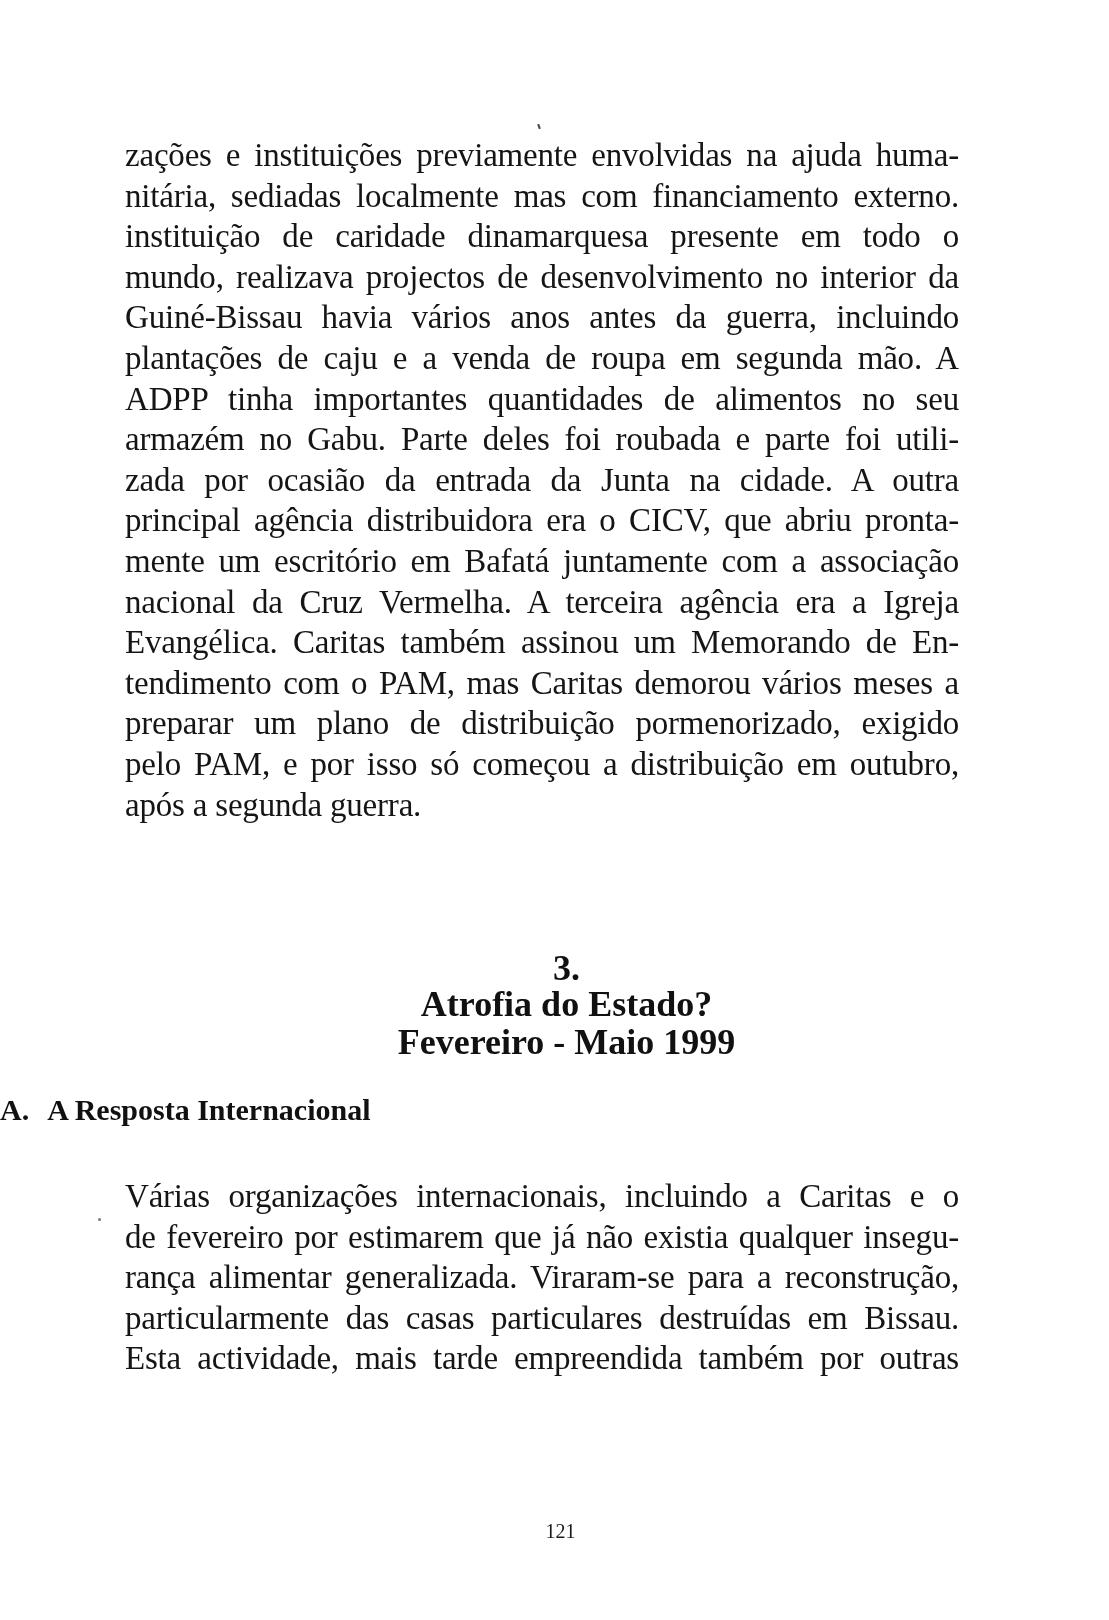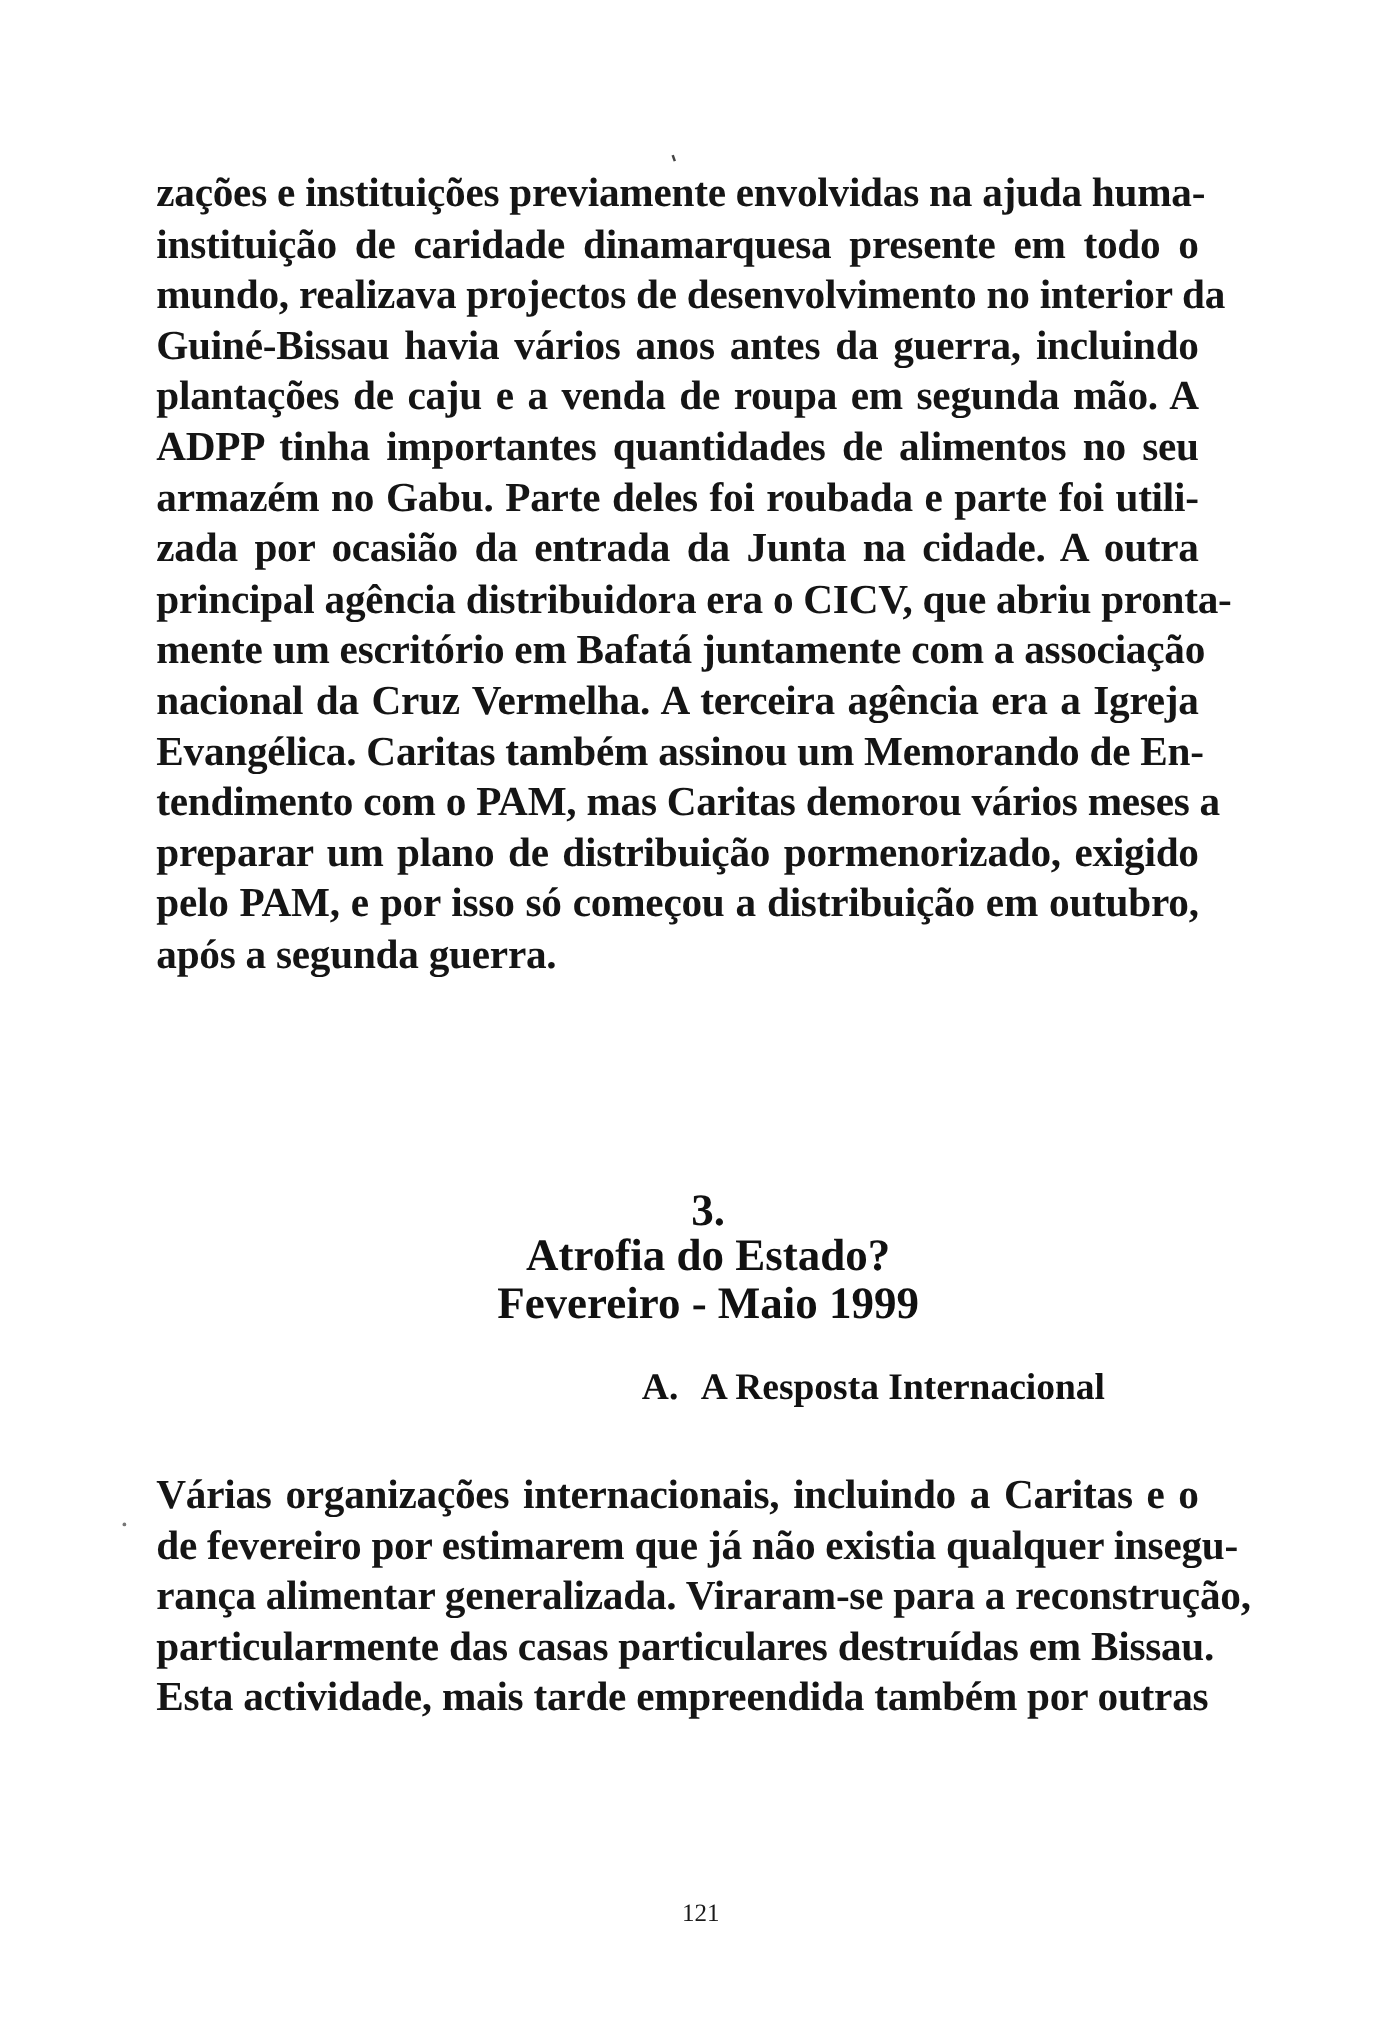--- a/index.html
+++ b/index.html
@@ -47,21 +47,20 @@
       font-size: 33px;
       line-height: 40.6px;
       letter-spacing: -0.2px;
     }
     .text-block .line {
       display: block;
       height: 40.6px;
       white-space: nowrap;
       text-align: justify;
       text-align-last: justify;
-      font-weight: bold;
     }
     .text-block .line.last {
       text-align-last: left;
     }
     .para-1 { top: 135px; }
     .para-2 { top: 1176px; }
 
     .chapter-heading {
       position: absolute;
       left: 0;
@@ -86,21 +85,21 @@
       top: 1022px;
       font-size: 36px;
       line-height: 40px;
       left: 12px;
     }
     .section-heading {
       position: absolute;
       top: 1092px;
       left: 0;
       width: 884px;
-      text-align: right;
+      text-align: left;
       font-size: 30px;
       line-height: 36px;
       font-weight: bold;
       color: #111;
     }
     .section-heading .section-letter {
       margin-right: 18px;
     }
     .page-number {
       position: absolute;
@@ -118,20 +117,21 @@
 </head>
 <body>
 
 <div class="page">
 
   <span class="stray-mark-top"></span>
   <span class="stray-mark-left"></span>
 
   <div class="text-block para-1">
     <span class="line">zações e instituições previamente envolvidas na ajuda huma-</span>
+    <span class="line">nitária, sediadas localmente mas com financiamento externo.</span>
     <span class="line">instituição de caridade dinamarquesa presente em todo o</span>
     <span class="line">mundo, realizava projectos de desenvolvimento no interior da</span>
     <span class="line">Guiné-Bissau havia vários anos antes da guerra, incluindo</span>
     <span class="line">plantações de caju e a venda de roupa em segunda mão. A</span>
     <span class="line">ADPP tinha importantes quantidades de alimentos no seu</span>
     <span class="line">armazém no Gabu. Parte deles foi roubada e parte foi utili-</span>
     <span class="line">zada por ocasião da entrada da Junta na cidade. A outra</span>
     <span class="line">principal agência distribuidora era o CICV, que abriu pronta-</span>
     <span class="line">mente um escritório em Bafatá juntamente com a associação</span>
     <span class="line">nacional da Cruz Vermelha. A terceira agência era a Igreja</span>

